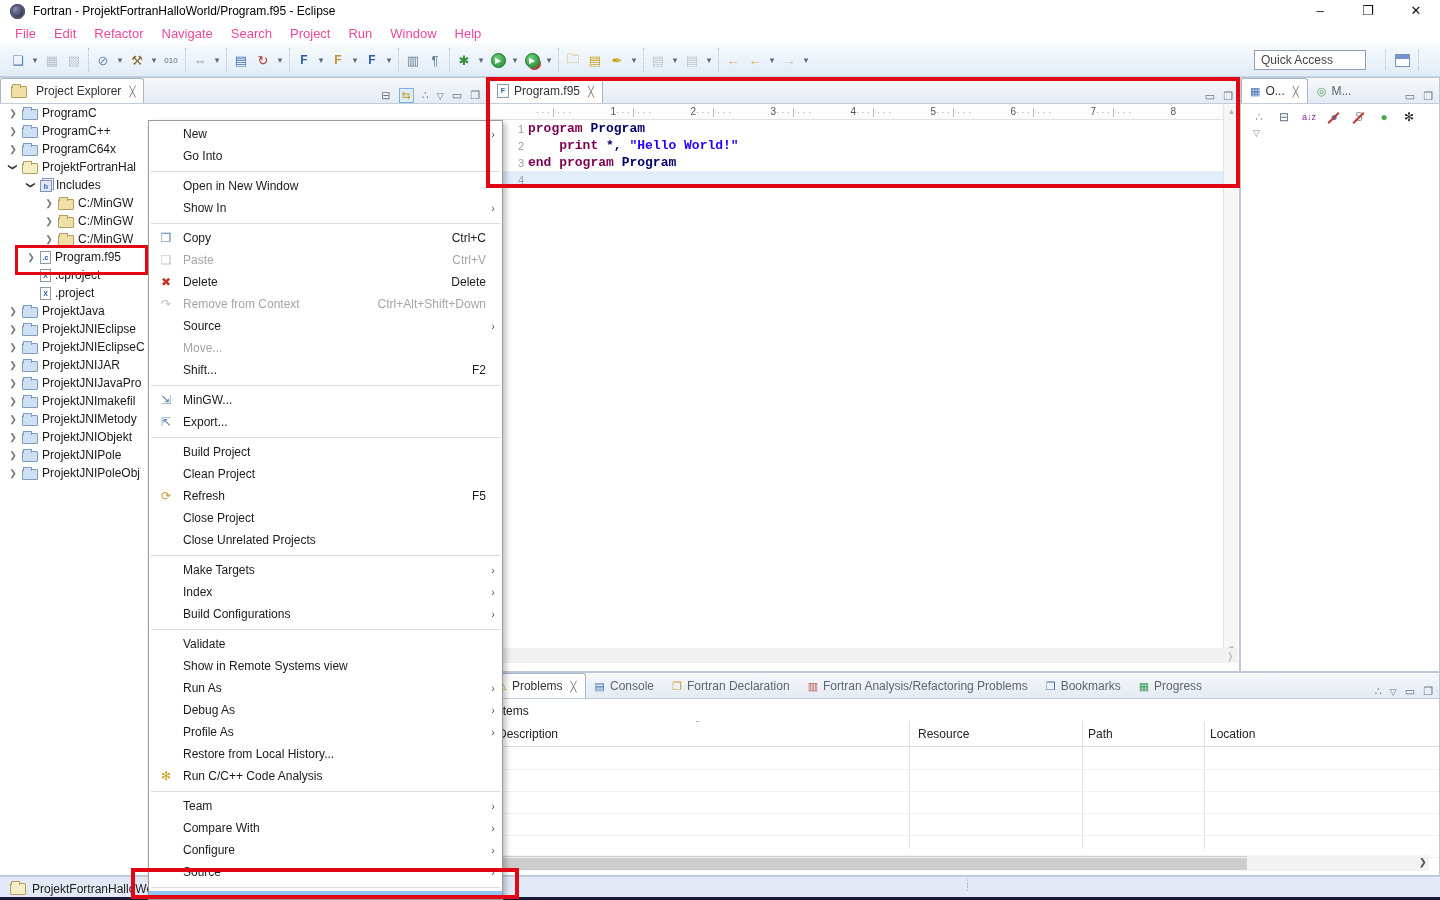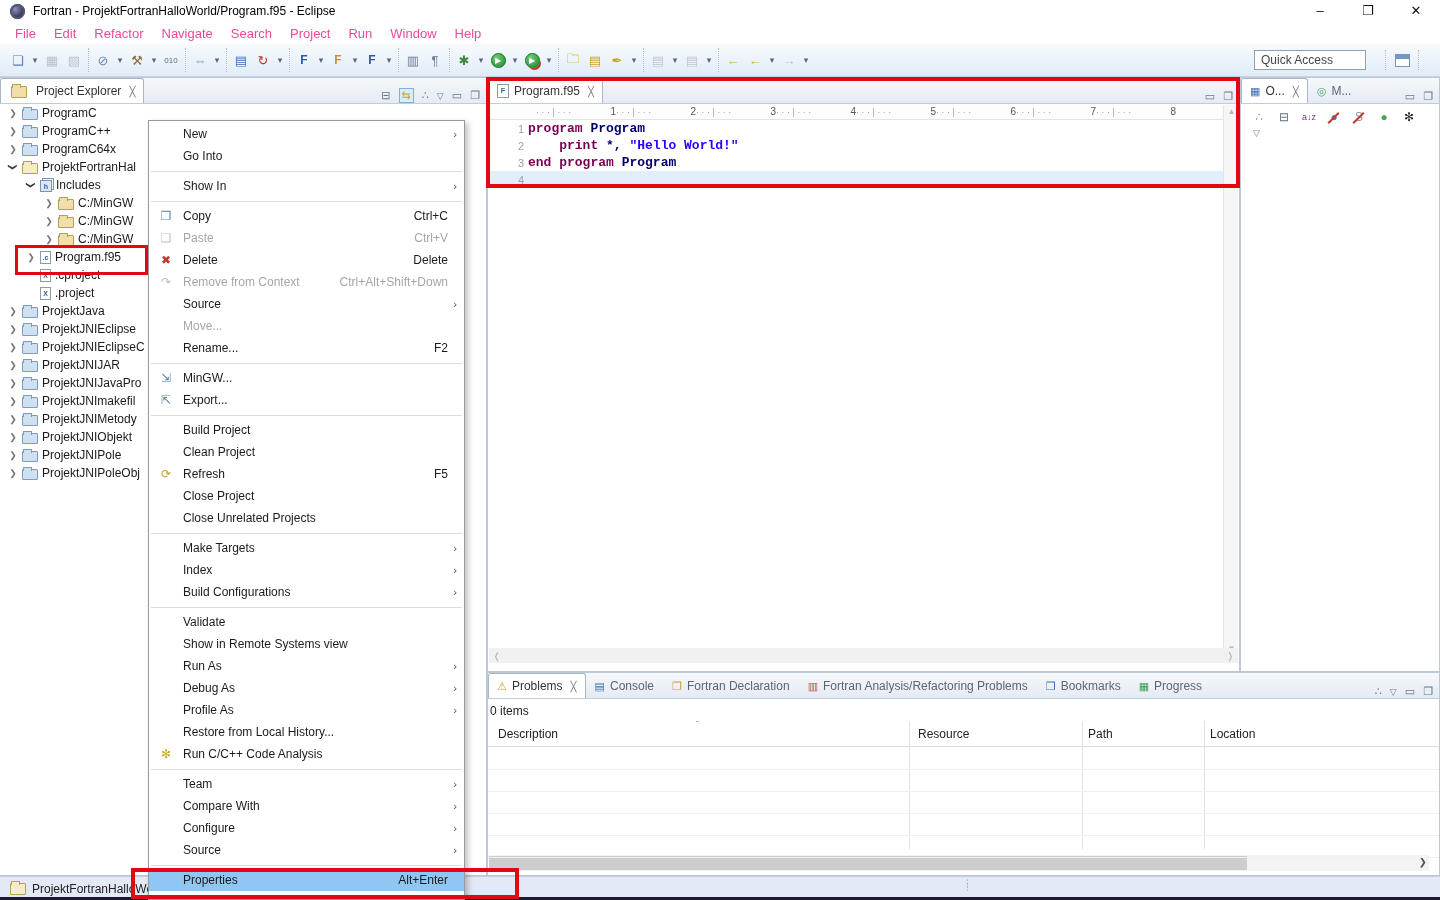--- a/index.html
+++ b/index.html
@@ -97,21 +97,21 @@
   #ptable-hsb .ar { position:absolute; right:2px; top:1px; color:#555; font-size:10px; }
 
   
   #statusbar { position:absolute; left:0; top:876px; width:1440px; height:24px; background:#e3e9f6; border-top:1px solid #c3cde0; display:flex; align-items:center; }
   #statusbar::after { content:""; position:absolute; left:0; bottom:-0px; width:100%; height:3px; background:#191932; }
   #status-ico { width:16px; height:12px; margin:0 6px 0 10px; }
   #status-text { font-size:12px; color:#222; white-space:nowrap; }
   #status-grip { position:absolute; left:963px; top:4px; color:#9aa6bd; font-size:9px; letter-spacing:0; line-height:4px; }
 
   
-  #context-menu { position:absolute; left:148px; top:120px; width:317px; height:780px; background:#ffffff;
+  #context-menu { position:absolute; left:148px; top:120px; width:355px; height:780px; background:#ffffff;
     border:1px solid #9a9a9a; box-shadow:3px 3px 6px rgba(0,0,0,.25); padding-top:2px; overflow:hidden; z-index:50; }
   .mrow { height:22px; display:flex; align-items:center; position:relative; font-size:12px; color:#1b1b1b; }
   .mrow.hl { background:#8fc6f2; }
   .mrow.disabled { color:#a6a6a6; }
   .mico { width:34px; text-align:center; font-size:12px; flex:none; }
   .mlabel { flex:1; }
   .mshort { padding-right:16px; color:inherit; }
   .msub { position:absolute; right:7px; color:#555; font-size:11px; }
   .msep { height:8px; display:flex; align-items:center; }
   .msep::before { content:""; height:1px; background:#dcdcdc; flex:1; margin:0 2px; }
@@ -523,20 +523,24 @@
       <span class="mlabel">New</span>
       <span class="msub">›</span>
     </div>
     <div class="mrow">
       <span class="mico"></span>
       <span class="mlabel">Go Into</span>
     </div>
     <div class="msep"></div>
     <div class="mrow">
       <span class="mico"></span>
+      <span class="mlabel">Open in New Window</span>
+    </div>
+    <div class="mrow">
+      <span class="mico"></span>
       <span class="mlabel">Show In</span>
       <span class="msub">›</span>
     </div>
     <div class="msep"></div>
     <div class="mrow">
       <span class="mico" style="color: rgb(91, 127, 174);">❐</span>
       <span class="mlabel">Copy</span>
       <span class="mshort">Ctrl+C</span>
     </div>
     <div class="mrow disabled">
@@ -558,21 +562,21 @@
       <span class="mico"></span>
       <span class="mlabel">Source</span>
       <span class="msub">›</span>
     </div>
     <div class="mrow disabled">
       <span class="mico"></span>
       <span class="mlabel">Move...</span>
     </div>
     <div class="mrow">
       <span class="mico"></span>
-      <span class="mlabel">Rename...</span>
+      <span class="mlabel">Shift...</span>
       <span class="mshort">F2</span>
     </div>
     <div class="msep"></div>
     <div class="mrow">
       <span class="mico" style="color: rgb(91, 127, 174);">⇲</span>
       <span class="mlabel">MinGW...</span>
     </div>
     <div class="mrow">
       <span class="mico" style="color: rgb(91, 127, 174);">⇱</span>
       <span class="mlabel">Export...</span>

